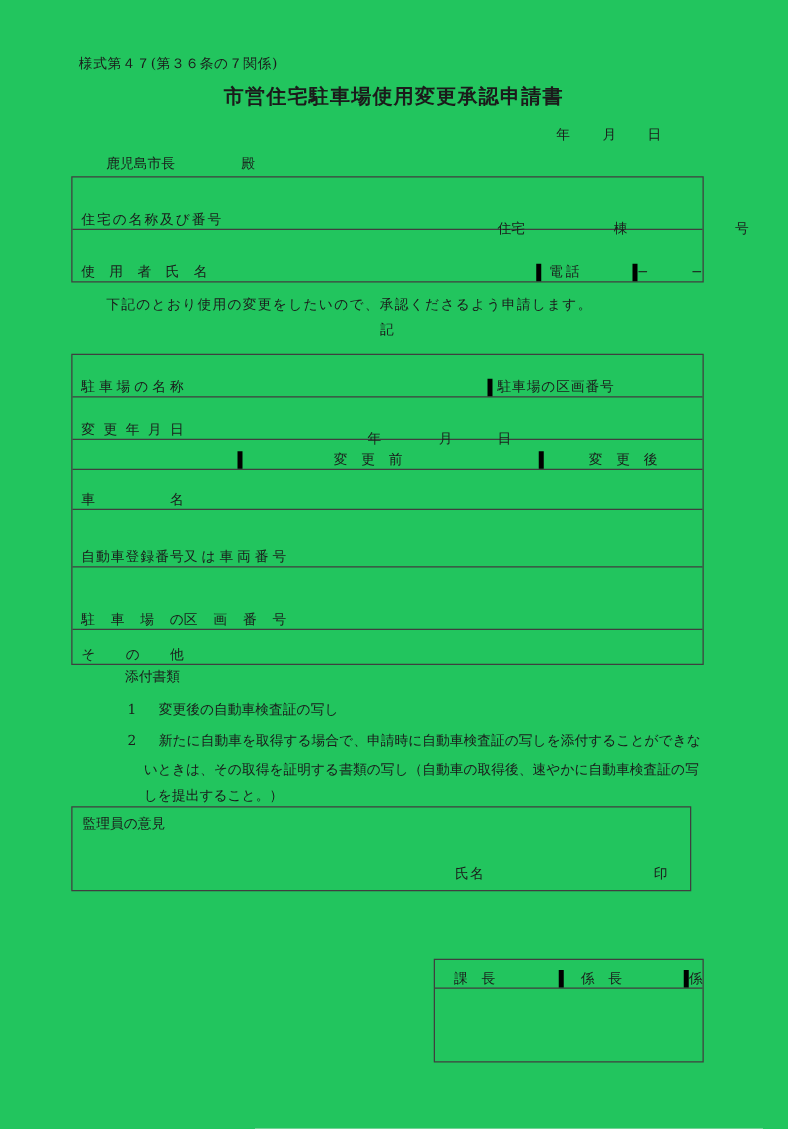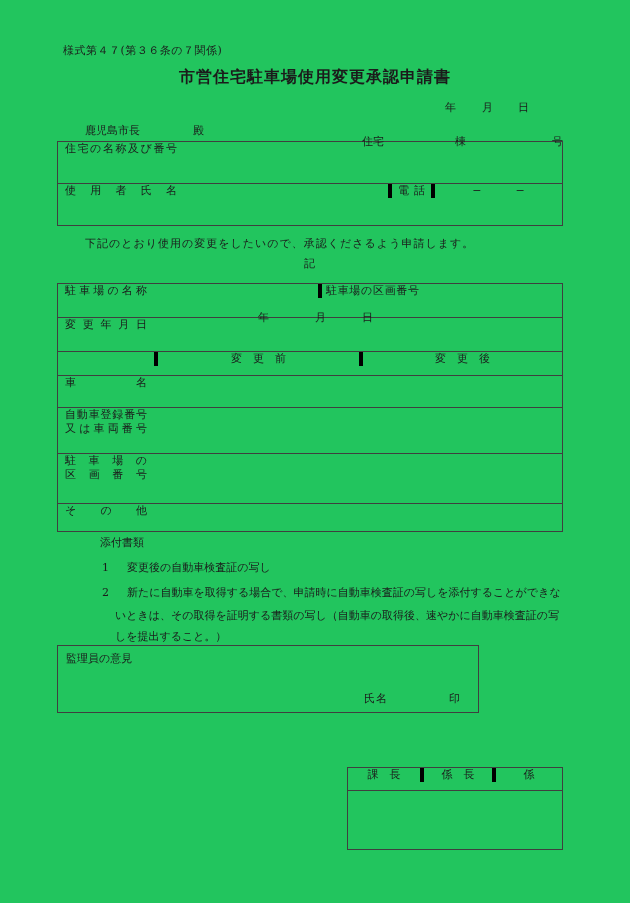--- a/index.html
+++ b/index.html
@@ -16,49 +16,49 @@
   .title {
     position:absolute; top:67px; left:0; width:630px; text-align:center;
     font-family:"DejaVu Sans","Liberation Sans",sans-serif;
     font-weight:700; font-size:16px; letter-spacing:1px;
   }
   .date-line { position:absolute; top:101px; left:0; width:630px; height:15px; }
   .addressee { position:absolute; top:124px; left:0; width:630px; height:15px; }
 
   
   .t { position:absolute; border:1px solid #3f3f3f; box-sizing:border-box; background:transparent; }
-  .row { display:flex; border-top:1px solid #3f3f3f; align-items:flex-start; }
+  .row { display:flex; border-top:1px solid #3f3f3f; align-items:flex-end;gap:36px; }
   .row:first-child { border-top:none; }
   .c { border-left:4px solid #000000; box-sizing:border-box; display:flex; align-items:center; position:relative; }
   .c:first-child { border-left:none; }
   .grow { flex:1; }
   .ctr { justify-content:center; text-align:center; }
   .label { padding:0 7px; }
   .jfy { flex:1; text-align:justify; text-align-last:justify; }
-  .col2 { flex-direction:column; justify-content:space-evenly; align-items:stretch; }
+  .col2 { flex-direction:row; justify-content:space-evenly; align-items:stretch; }
   .col2 .jfy { flex:0 0 auto; width:100%; box-sizing:border-box; }
 
   .t1 { top:141px; left:57px; width:506px; }
   .t1 .row { height:41px; }
   .t1 .lab { width:126px; }
   .vmid { top:50%; transform:translateY(-50%); }
   .phone { justify-content:center; gap:34px; }
 
   .sentence { position:absolute; top:237px; left:85px; letter-spacing:1px; white-space:nowrap; }
   .ki { position:absolute; top:257px; left:57px; width:506px; text-align:center; letter-spacing:1px; }
 
   .t2 { top:283px; left:57px; width:506px; }
   .t2 .lab { width:96px; }
 
   .att-h   { position:absolute; top:537px; left:100px;font-family:Liberation Mono, monospace; }
   .att-line{ position:absolute; left:102px; white-space:nowrap; }
   .att-num { display:inline-block; width:25px; }
   .att-cont{ position:absolute; left:115px; white-space:nowrap; }
 
-  .opinion { position:absolute; top:645px; left:57px; width:422px; height:68px;
+  .opinion { position:absolute; top:645px; left:57px; width:496px; height:68px;
              border:1px solid #3f3f3f; box-sizing:border-box; }
   .op-label{ position:absolute; top:6px; left:8px; }
   .op-name { position:absolute; bottom:6px; left:306px; letter-spacing:1px; }
   .op-seal { position:absolute; bottom:6px; right:18px; }
 
   .t3 { top:723px; left:347px; width:216px;margin-top:44px; }
   .t3 .hrow { height:22px; }
   .t3 .brow { height:58px; }
   .w72 { width:72px; }
 </style>

